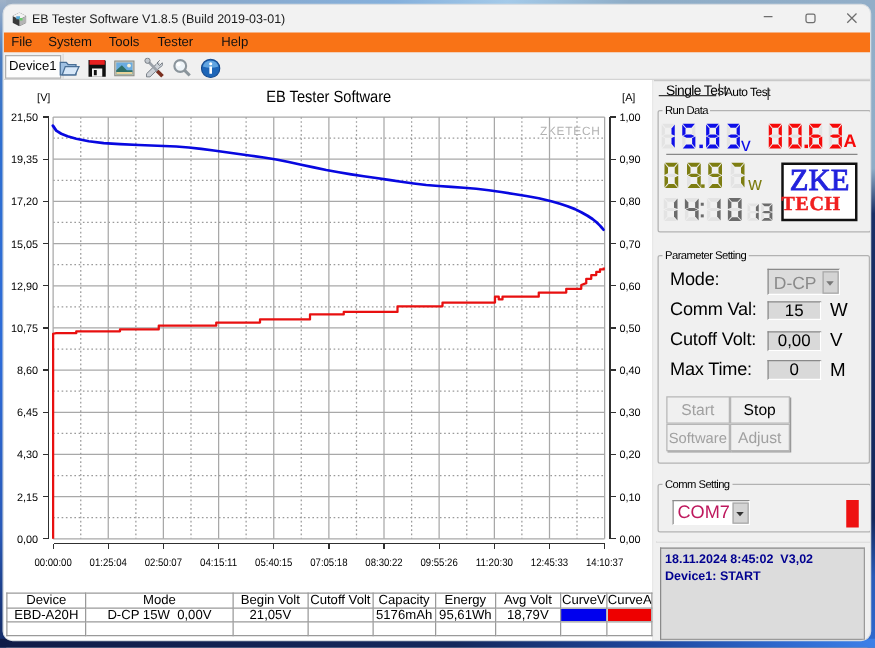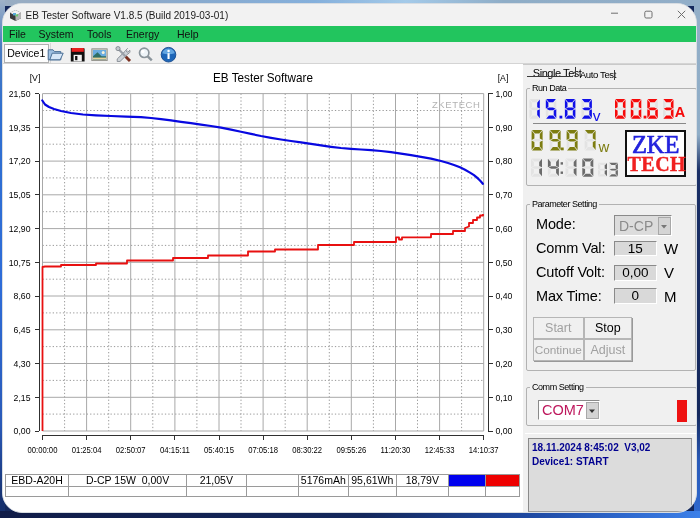--- a/index.html
+++ b/index.html
@@ -1,21 +1,21 @@
 <!DOCTYPE html>
 <html><head><meta charset="utf-8"><style>
 * { margin:0; padding:0; box-sizing:border-box; }
 html,body { width:700px; height:518px; overflow:hidden; }
 body { font-family:"Liberation Sans", sans-serif; background:#14285c; }
 .wp { position:absolute; }
 .win { position:absolute; left:2px; top:3px; width:695px; height:510px;
- background:#f0f0f0; border-radius:20px; border:1px solid #d8dde2; overflow:hidden; }
+ background:#f0f0f0; border-radius:8px; border:1px solid #d8dde2; overflow:hidden; }
 .abs { position:absolute; }
 .tb { position:absolute; left:0; top:0; width:100%; height:22px; background:#f2f2f2; }
-.menubar { position:absolute; left:0; top:22px; width:100%; height:16px; background:#22c55e; font-size:10.5px; color:#111; }
+.menubar { position:absolute; left:0; top:22px; width:100%; height:16px; background:#f97316; font-size:10.5px; color:#111; }
 .menubar span { position:absolute; top:2px; }
 .toolbar { position:absolute; left:0; top:38px; width:100%; height:21.5px; background:#f0f0f0; border-bottom:1px solid #d4d4d4; }
 .chartbg { position:absolute; left:0; top:59.5px; width:518.5px; height:450.5px; background:#fff; }
 .divider { position:absolute; left:518.5px; top:59.5px; width:1px; height:450.5px; background:#a7a7a7; border-right:1px solid #fff; }
 .grp { position:absolute; border:1px solid #b2b2b2; border-radius:2px; }
 .grplab { position:absolute; background:#f0f0f0; font-size:9px; letter-spacing:-0.45px; color:#000; padding:0 2px; white-space:nowrap; }
 .sunk { position:absolute; border-top:1px solid #8a8a8a; border-left:1px solid #8a8a8a; border-bottom:1px solid #fff; border-right:1px solid #fff; }
 .btnf { position:absolute; background:#f0f0f0; border:1px solid #b6b6b6; box-shadow:1px 1px 0 #999; font-size:12.5px; text-align:center; white-space:nowrap; }
 .dis { color:#a0a0a0; }
 table.res { position:absolute; left:1.8px; top:469.5px; border-collapse:collapse; table-layout:fixed; font-size:10.5px; background:#fff; }
@@ -40,21 +40,21 @@
  <svg class="abs" style="left:600px;top:0" width="95" height="22" viewBox="0 0 95 22" fill="none" stroke="#6e6e6e" stroke-width="1">
    <line x1="8" y1="9.2" x2="15" y2="9.2"></line>
    <rect x="41.8" y="7.2" width="7.2" height="6.8" rx="1.4"></rect>
    <path d="M74.8 6.8 L82.2 14.2 M82.2 6.8 L74.8 14.2"></path>
  </svg>
 
  <div class="menubar">
   <span style="left:6px">File</span>
       <span style="left:35.5px">System</span>
   <span style="left:84px">Tools</span>
-      <span style="left:123px">Energy</span>
+      <span style="left:123px">Tester</span>
   <span style="left:174px">Help</span>
  </div>
 
  <div class="toolbar"></div>
  <div class="abs" style="left:1px;top:40px;width:44.5px;height:18.5px;background:#fdfdfd;border:1px solid #b0b0b0;font-size:10.5px;text-align:center;line-height:17.5px">Device1</div>
  <div class="abs" style="left:46.5px;top:39px;width:1px;height:20px;background:#d8d8d8"></div>
  <svg class="abs" style="left:43.7px;top:41.5px" width="17" height="17" viewBox="0 0 17 17">
       <path d="M1.2 3.8 L6 3.8 L7.5 5.6 L13.8 5.6 L13.8 13.8 L1.2 13.8 Z" fill="#9fc0e2" stroke="#4a6f96" stroke-width="1"></path>
       <path d="M2.8 13.8 L5.2 7.2 L16.2 7.2 L13.2 13.8 Z" fill="#d7e7f8" stroke="#4a6f96" stroke-width="1"></path>
     </svg>
@@ -218,42 +218,42 @@
  <div class="abs" style="left:529.8px;top:62.8px;font-size:11px;letter-spacing:-0.45px;color:#000;white-space:nowrap">Single Test</div>
     <div class="abs" style="left:524.4px;top:72.4px;width:45.6px;height:1px;background:#3a3a3a"></div>
     <div class="abs" style="left:571.9px;top:63px;width:1px;height:10px;background:#3a3a3a"></div>
     <div class="abs" style="left:576.8px;top:65.3px;font-size:9.6px;letter-spacing:-0.4px;color:#000;white-space:nowrap">Auto Test</div>
     <div class="abs" style="left:611.4px;top:65.5px;width:1px;height:10px;background:#3a3a3a"></div>
     <div class="grp" style="left:522.5px;top:84px;width:171px;height:97.5px"></div>
     <div class="grplab" style="left:527px;top:79px">Run Data</div>
     <div class="abs" style="left:529.5px;top:118.5px;width:153px;height:1px;background:#888"></div>
     <div class="abs" style="left:622.2px;top:126px;width:61px;height:47px;background:#fff;border:2px solid #111"></div>
     <div class="abs" style="left:622.2px;top:123.2px;width:61px;height:33px;font-family:'Liberation Serif',serif;font-weight:normal;font-size:24.5px;color:#2222dd;text-align:center;line-height:35px;-webkit-text-stroke:0.7px #2222dd">ZKE</div>
-    <div class="abs" style="left:622.2px;top:151.5px;width:61px;height:19px;font-family:'Liberation Serif',serif;font-weight:bold;font-size:20px;color:#f02020;text-align:right;line-height:16px;letter-spacing:0.5px;-webkit-text-stroke:0.4px #f02020">TECH</div>
+    <div class="abs" style="left:622.2px;top:151.5px;width:61px;height:19px;font-family:'Liberation Serif',serif;font-weight:bold;font-size:16px;color:#f02020;text-align:left;line-height:16px;letter-spacing:0.5px;-webkit-text-stroke:0.4px #f02020">TECH</div>
     <div class="grp" style="left:522.5px;top:199.5px;width:170.5px;height:167.5px"></div>
     <div class="grplab" style="left:527px;top:194.5px">Parameter Setting</div>
     <div class="abs" style="left:533px;top:212px;font-size:14.5px;letter-spacing:-0.15px;color:#000">Mode:</div>
     <div class="abs" style="left:533px;top:236px;font-size:14.5px;letter-spacing:-0.15px;color:#000">Comm Val:</div>
     <div class="abs" style="left:533px;top:260px;font-size:14.5px;letter-spacing:-0.15px;color:#000">Cutoff Volt:</div>
     <div class="abs" style="left:533px;top:283.5px;font-size:14.5px;letter-spacing:-0.15px;color:#000">Max Time:</div>
     <div class="sunk" style="left:610.5px;top:211px;width:58px;height:21px;background:#dcdcdc"></div>
     <div class="abs" style="left:616px;top:213.5px;font-size:14px;color:#8a8a8a">D-CP</div>
     <div class="abs" style="left:655px;top:212.5px;width:12.5px;height:18px;background:#d4d4d4;border:1px solid #a8a8a8"></div>
     <svg class="abs" style="left:655px;top:212.5px" width="12" height="18" viewBox="0 0 12 18">
       <path d="M3 8 L9 8 L6 11.5 Z" fill="#777"></path>
     </svg>
     <div class="sunk" style="left:610.5px;top:236.7px;width:43.7px;height:15.8px;background:#d9d9d9;font-size:13.5px;text-align:center;line-height:14px;color:#000">15</div>
     <div class="sunk" style="left:610.5px;top:261.0px;width:43.7px;height:15.8px;background:#d9d9d9;font-size:13.5px;text-align:center;line-height:14px;color:#000">0,00</div>
     <div class="sunk" style="left:610.5px;top:284.3px;width:43.7px;height:15.8px;background:#d9d9d9;font-size:13.5px;text-align:center;line-height:14px;color:#000">0</div>
     <div class="abs" style="left:661px;top:236px;font-size:15px;color:#000">W</div>
     <div class="abs" style="left:661px;top:260px;font-size:15px;color:#000">V</div>
     <div class="abs" style="left:661px;top:283.5px;font-size:15px;color:#000">M</div>
     <div class="btnf dis" style="left:529.5px;top:312.7px;width:51.5px;height:22px;line-height:21px">Start</div>
     <div class="btnf" style="left:581px;top:312.7px;width:47.5px;height:22px;line-height:21px;color:#000">Stop</div>
-    <div class="btnf dis" style="left:529.5px;top:334.7px;width:51.5px;height:22px;line-height:21px;font-size:11.8px">Continue</div>
+    <div class="btnf dis" style="left:529.5px;top:334.7px;width:51.5px;height:22px;line-height:21px;font-size:11.8px">Software</div>
     <div class="btnf dis" style="left:581px;top:334.7px;width:47.5px;height:22px;line-height:21px">Adjust</div>
     <div class="grp" style="left:522.5px;top:383px;width:171.5px;height:38.7px"></div>
     <div class="grplab" style="left:527px;top:378px">Comm Setting</div>
     <div class="sunk" style="left:534.5px;top:395.5px;width:62px;height:20.7px;background:#fff"></div>
     <div class="abs" style="left:539px;top:398px;font-size:14.5px;color:#be185d">COM7</div>
     <div class="abs" style="left:583px;top:397.5px;width:12.5px;height:17px;background:#d4d4d4;border:1px solid #a8a8a8"></div>
     <svg class="abs" style="left:583px;top:397.5px" width="12" height="17" viewBox="0 0 12 17">
       <path d="M3 7.5 L9 7.5 L6 11 Z" fill="#333"></path>
     </svg>
     <div class="abs" style="left:674px;top:395.5px;width:10px;height:22px;background:#ee1111"></div>
@@ -405,20 +405,31 @@
         <col style="width:60px">
         <col style="width:52px">
         <col style="width:50px">
         <col style="width:48px">
         <col style="width:52px">
         <col style="width:37.5px">
         <col style="width:34px">
       </colgroup>
       <tbody>
         <tr>
+          <td>Device</td>
+          <td>Mode</td>
+          <td>Begin Volt</td>
+          <td>Cutoff Volt</td>
+          <td>Capacity</td>
+          <td>Energy</td>
+          <td>Avg Volt</td>
+          <td>CurveV</td>
+          <td>CurveA</td>
+        </tr>
+        <tr>
           <td>EBD-A20H</td>
           <td>D-CP 15W&nbsp; 0,00V</td>
           <td>21,05V</td>
           <td></td>
           <td>5176mAh</td>
           <td>95,61Wh</td>
           <td>18,79V</td>
           <td style="background:#0000ee"></td>
           <td style="background:#ee0000"></td>
         </tr>

